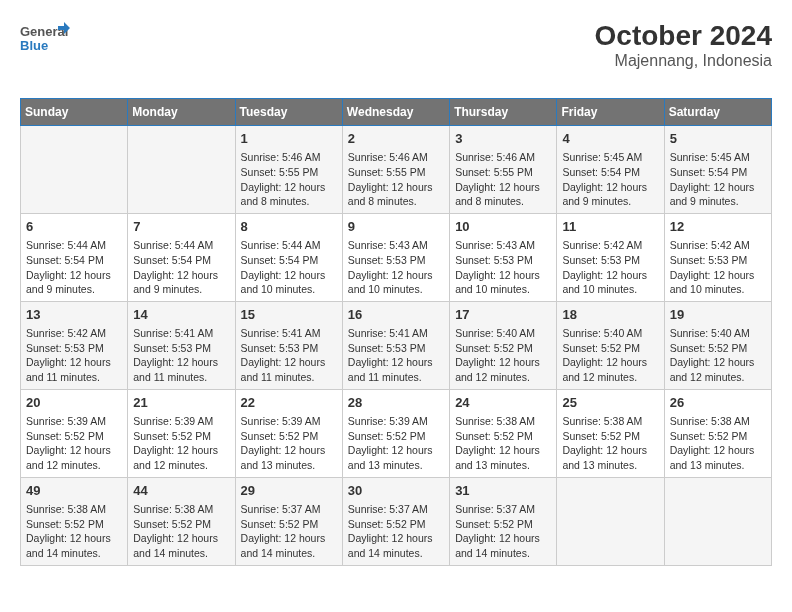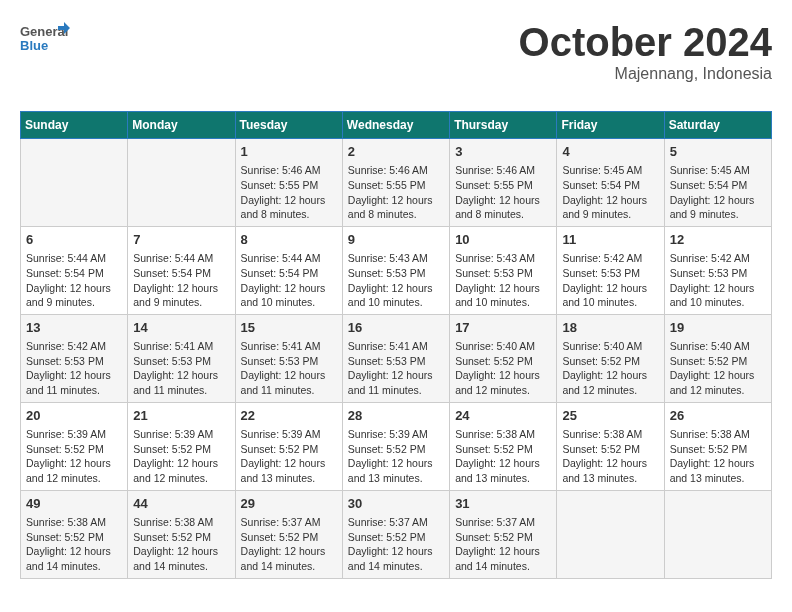--- a/index.html
+++ b/index.html
@@ -18,35 +18,35 @@
     }
     .logo {
       display: flex;
       align-items: center;
       gap: 4px;
     }
     .title-block {
       text-align: right;
     }
     .month-title {
-      font-size: 40px;
+      font-size: 28px;
       font-weight: bold;
       color: #333;
     }
     .location-title {
       font-size: 16px;
       color: #555;
     }
     table {
       width: 100%;
       border-collapse: collapse;
       font-size: 11px;
     }
     thead tr th {
-      background-color: #0f766e;
+      background-color: #737373;
       color: #fff;
       padding: 6px 4px;
       text-align: left;
       font-size: 12px;
       font-weight: bold;
       border: 1px solid #2a7abf;
     }
     tbody tr {
       vertical-align: top;
     }

